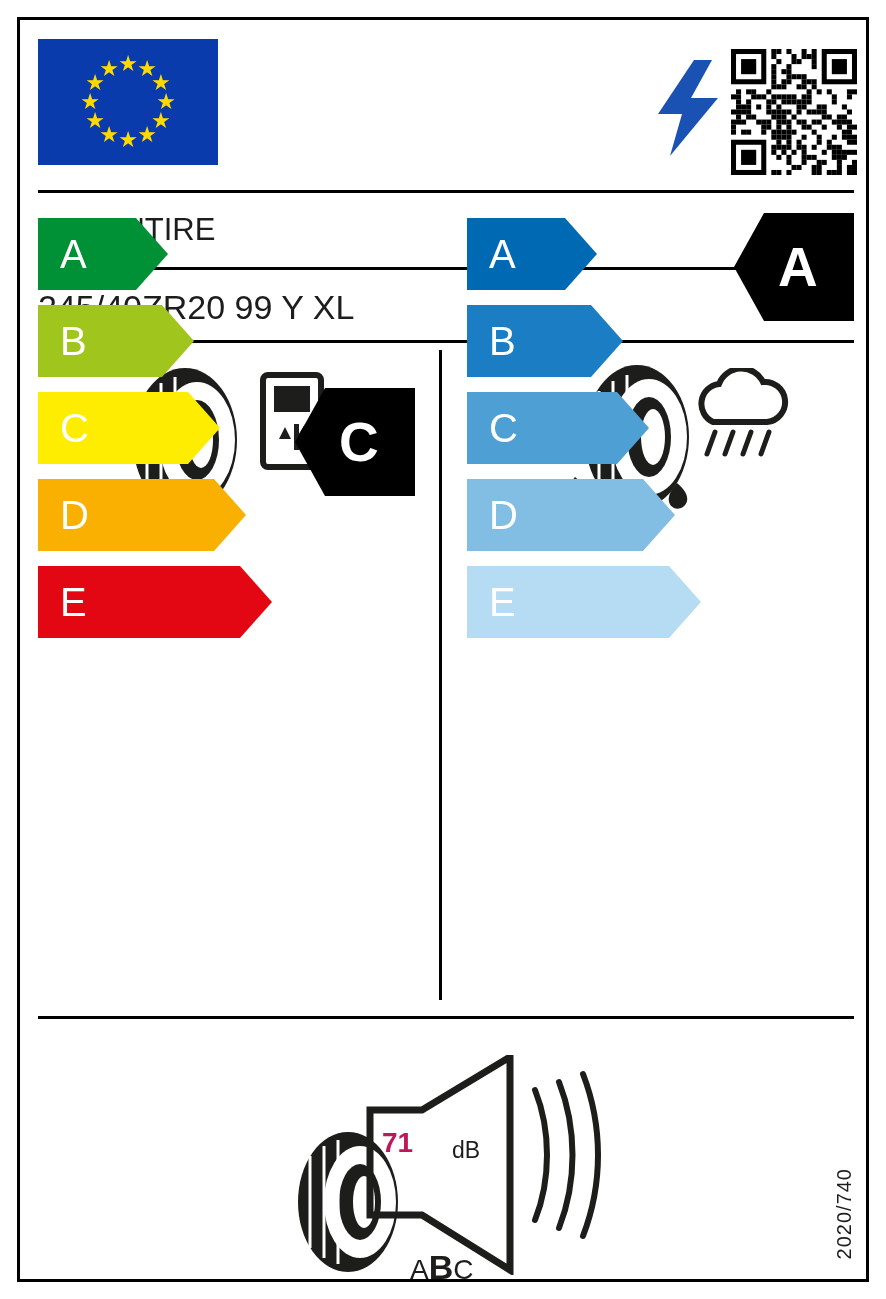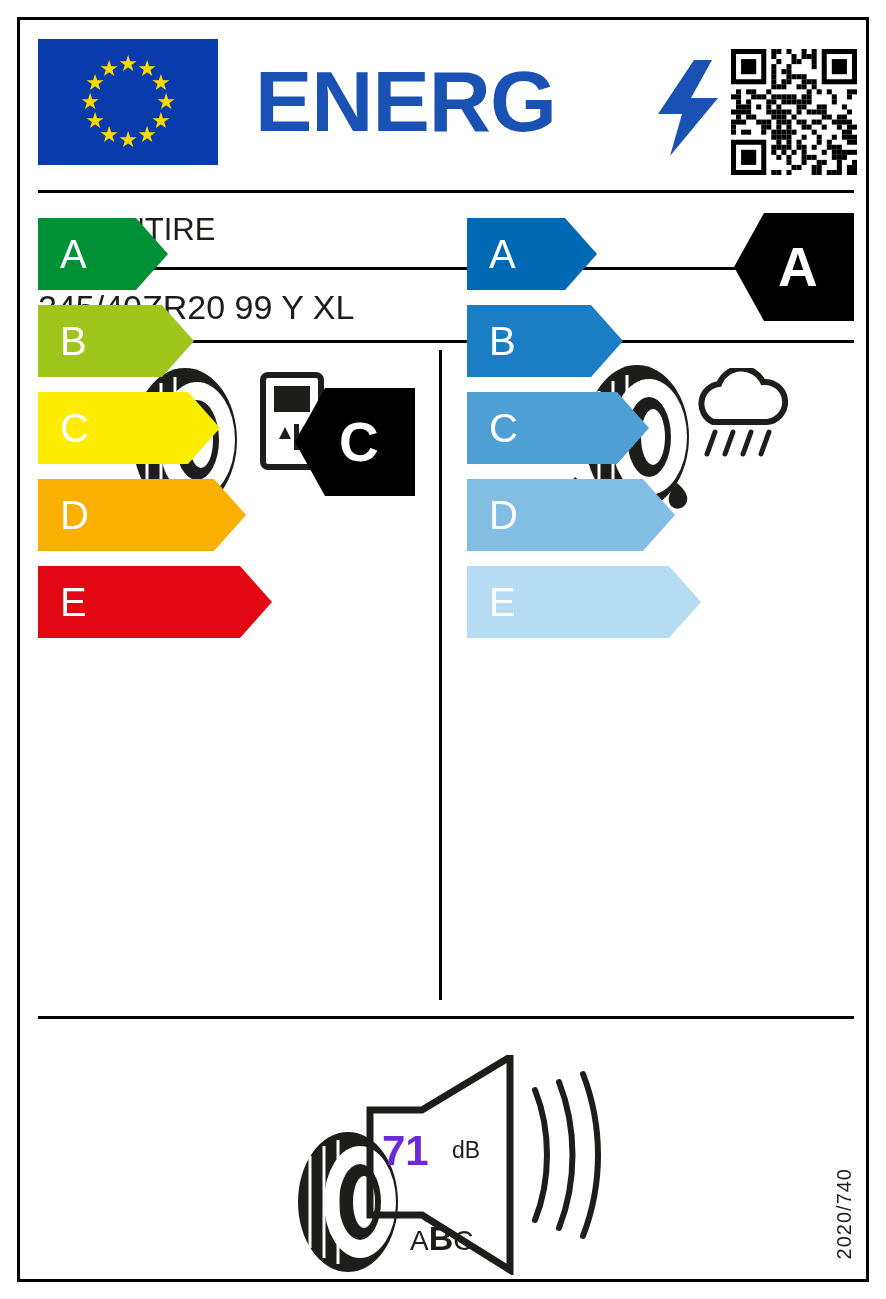--- a/index.html
+++ b/index.html
@@ -88,21 +88,21 @@
     width:120px;height:108px;
   }
   .marker .m-ltr{
     position:absolute;left:44px;top:50%;transform:translateY(-50%);
     color:#fff;font-size:55px;font-weight:bold;
   }
 
   
   .noise{position:absolute;left:0;top:1015px;width:100%;height:250px;}
   .db-val{
-    position:absolute;font-size:42px;font-weight:bold;color:#6d28d9;
+    position:absolute;font-size:28px;font-weight:bold;color:#be185d;
   }
   .db-unit{
     position:absolute;font-size:23px;color:#1d1d1b;
   }
   .abc{
     position:absolute;font-size:28px;color:#1d1d1b;
   }
   .abc b{font-size:34px;}
   .reg{
     position:absolute;right:10px;bottom:20px;
@@ -126,21 +126,20 @@
           <div class="star" style="left: 117px; top: 52px;">★</div>
           <div class="star" style="left: 111.909px; top: 71px;">★</div>
           <div class="star" style="left: 98px; top: 84.909px;">★</div>
           <div class="star" style="left: 79px; top: 90px;">★</div>
           <div class="star" style="left: 60px; top: 84.909px;">★</div>
           <div class="star" style="left: 46.091px; top: 71px;">★</div>
           <div class="star" style="left: 41px; top: 52px;">★</div>
           <div class="star" style="left: 46.091px; top: 33px;">★</div>
           <div class="star" style="left: 60px; top: 19.091px;">★</div>
         </div>
-      <div class="energ">ENERG</div>
       <div class="bolt">
         <svg width="60" height="96" viewBox="0 0 60 96">
           <polygon points="36,0 0,54 24,54 12,96 60,38 33,38 54,0" fill="#1a52b3"></polygon>
         </svg>
       </div>
       <div class="qr" id="qrcode"><svg width="126" height="126" viewBox="0 0 126 126">
             <rect width="126" height="126" fill="#fff"></rect>
             <rect x="40.32" y="0" width="5.04" height="5.04" fill="#000"></rect>
             <rect x="45.36" y="0" width="5.04" height="5.04" fill="#000"></rect>
             <rect x="55.44" y="0" width="5.04" height="5.04" fill="#000"></rect>
@@ -526,20 +525,20 @@
 
       <svg style="position:absolute;left:505px;top:35px;" width="80" height="170" viewBox="0 0 80 170">
         <g fill="none" stroke="#1d1d1b" stroke-width="6" stroke-linecap="round">
           <path d="M10 20 C 26 60 26 110 10 150"></path>
           <path d="M34 12 C 52 58 52 112 34 158"></path>
           <path d="M58 4 C 78 56 78 114 58 166"></path>
         </g>
       </svg>
       <div class="db-val" style="left:362px;top:92px;">71</div>
       <div class="db-unit" style="left:432px;top:102px;">dB</div>
-      <div class="abc" style="left:390px;top:184px;">
+      <div class="abc" style="left:390px;top:213px;">
         <span>A</span><b>B</b><span>C</span>
       </div>
     </div>
 
     <div class="reg">2020/740</div>
   </div>
 </div>
 
 </body></html>

